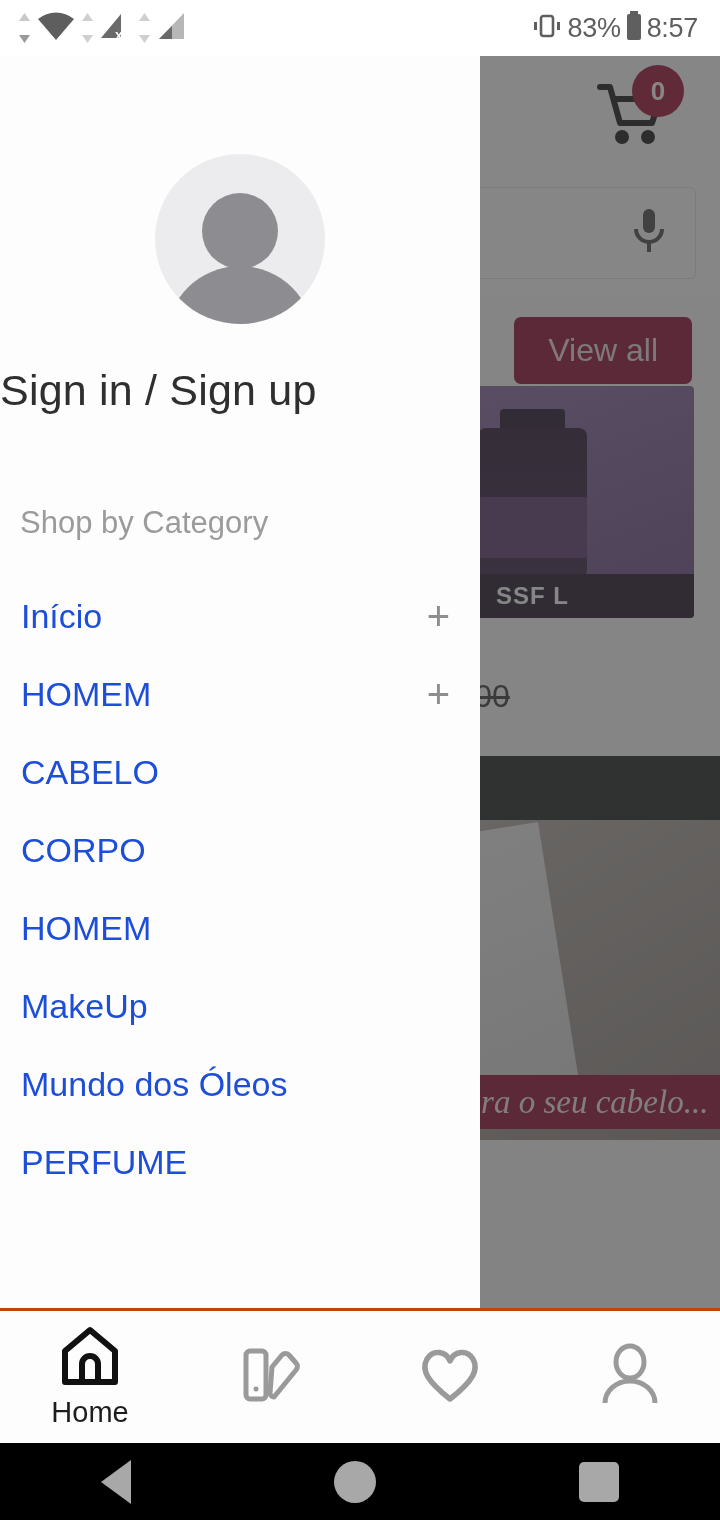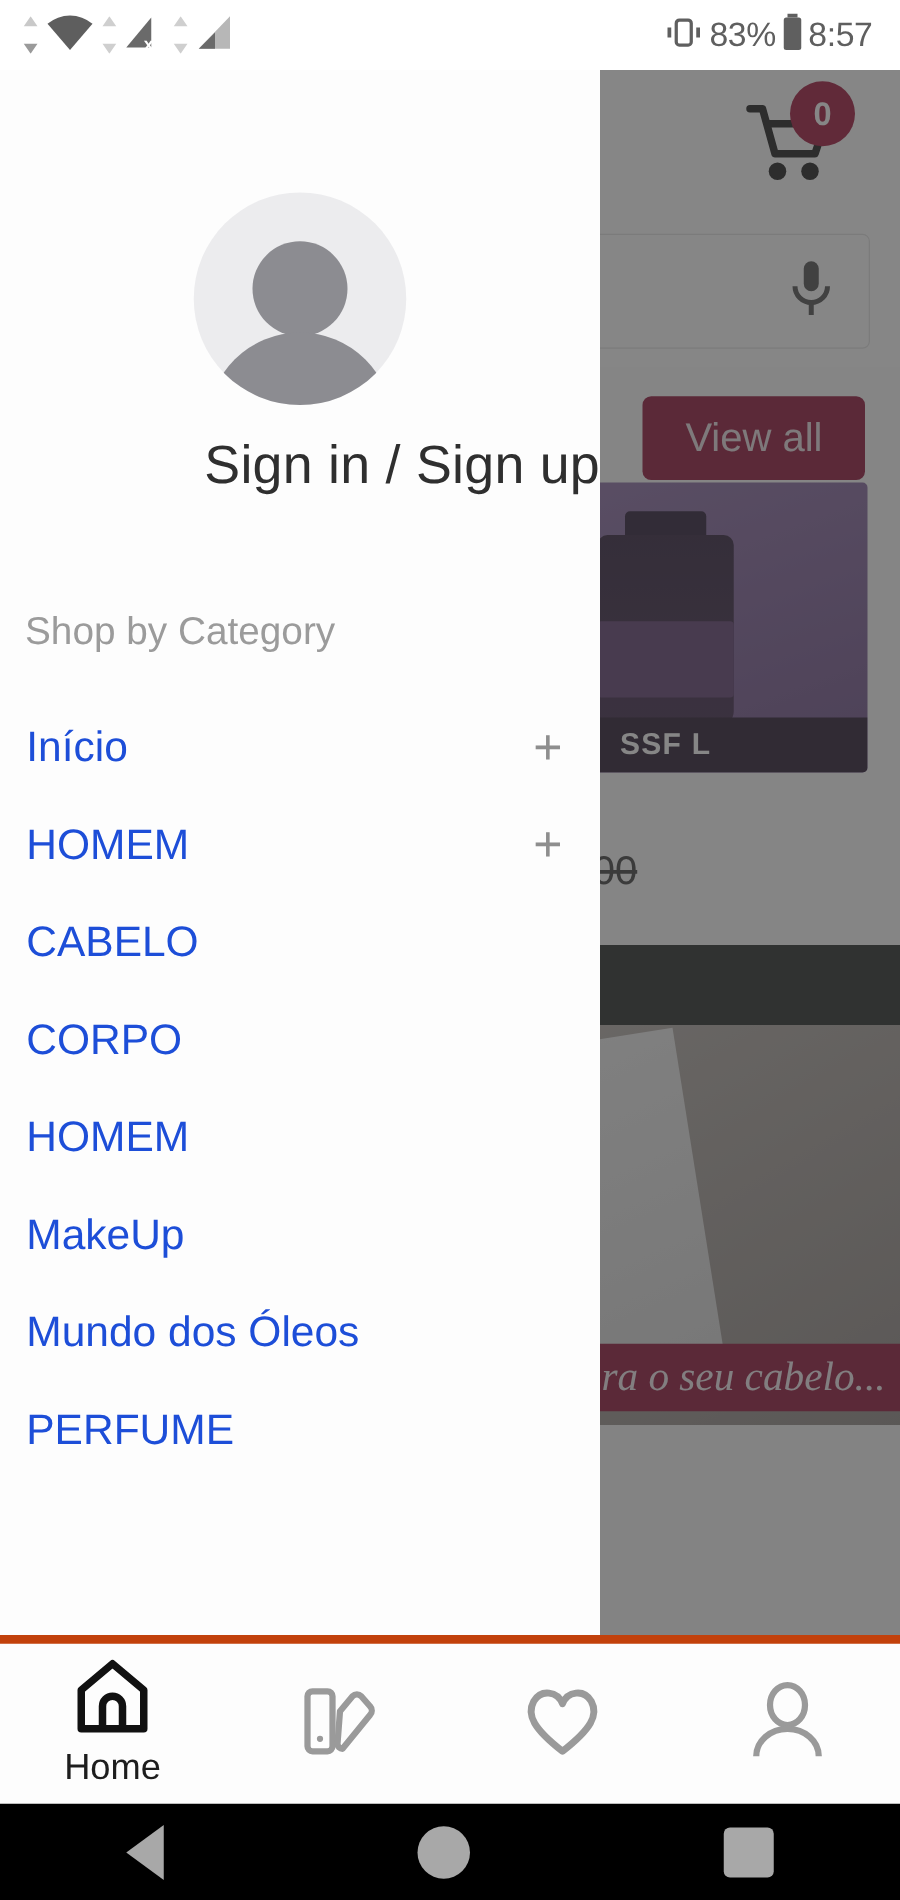--- a/index.html
+++ b/index.html
@@ -180,41 +180,41 @@
   }
   .av-head{
     position:absolute; left:50%; top:23%; transform:translateX(-50%);
     width:76px; height:76px; border-radius:50%; background:#8c8c91;
   }
   .av-body{
     position:absolute; left:50%; top:66%; transform:translateX(-50%);
     width:148px; height:110px; border-radius:74px 74px 0 0; background:#8c8c91;
   }
   .signin{
-    text-align:right; font-size:43px; color:#2f2f2f;
-    margin-top:24px; letter-spacing:0.2px;
+    text-align:left; font-size:43px; color:#2f2f2f;
+    margin-top:42px; letter-spacing:0.2px;
   }
   .cat-head{
     font-size:31px; color:#9b9b9b; padding:90px 0 0 20px;
   }
   .menu{ margin-top:36px; }
   .menu-item{
     height:78px; display:flex; align-items:center; justify-content:space-between;
     padding:0 30px 0 21px;
   }
   .menu-label{ font-size:34px; color:#1d4ed8; }
   .plus{
     font-size:40px; color:#8e8e8e; line-height:1; font-weight:300;
   }
 
   
   .bottom-nav{
     position:absolute; top:1308px; left:0; width:720px; height:135px;
     background:#fdfdfd; display:flex; align-items:center;
-    border-top:7px solid #c2410c;
+    border-top:3px solid #c2410c;
   }
   .nav-item{
     flex:1; display:flex; flex-direction:column; align-items:center; gap:6px;
   }
   .nav-label{ font-size:29px; color:#1d1d1d; }
 
   
   .android-nav{
     position:absolute; top:1443px; left:0; width:720px; height:77px;
     background:#000; display:flex; align-items:center; justify-content:space-around;

